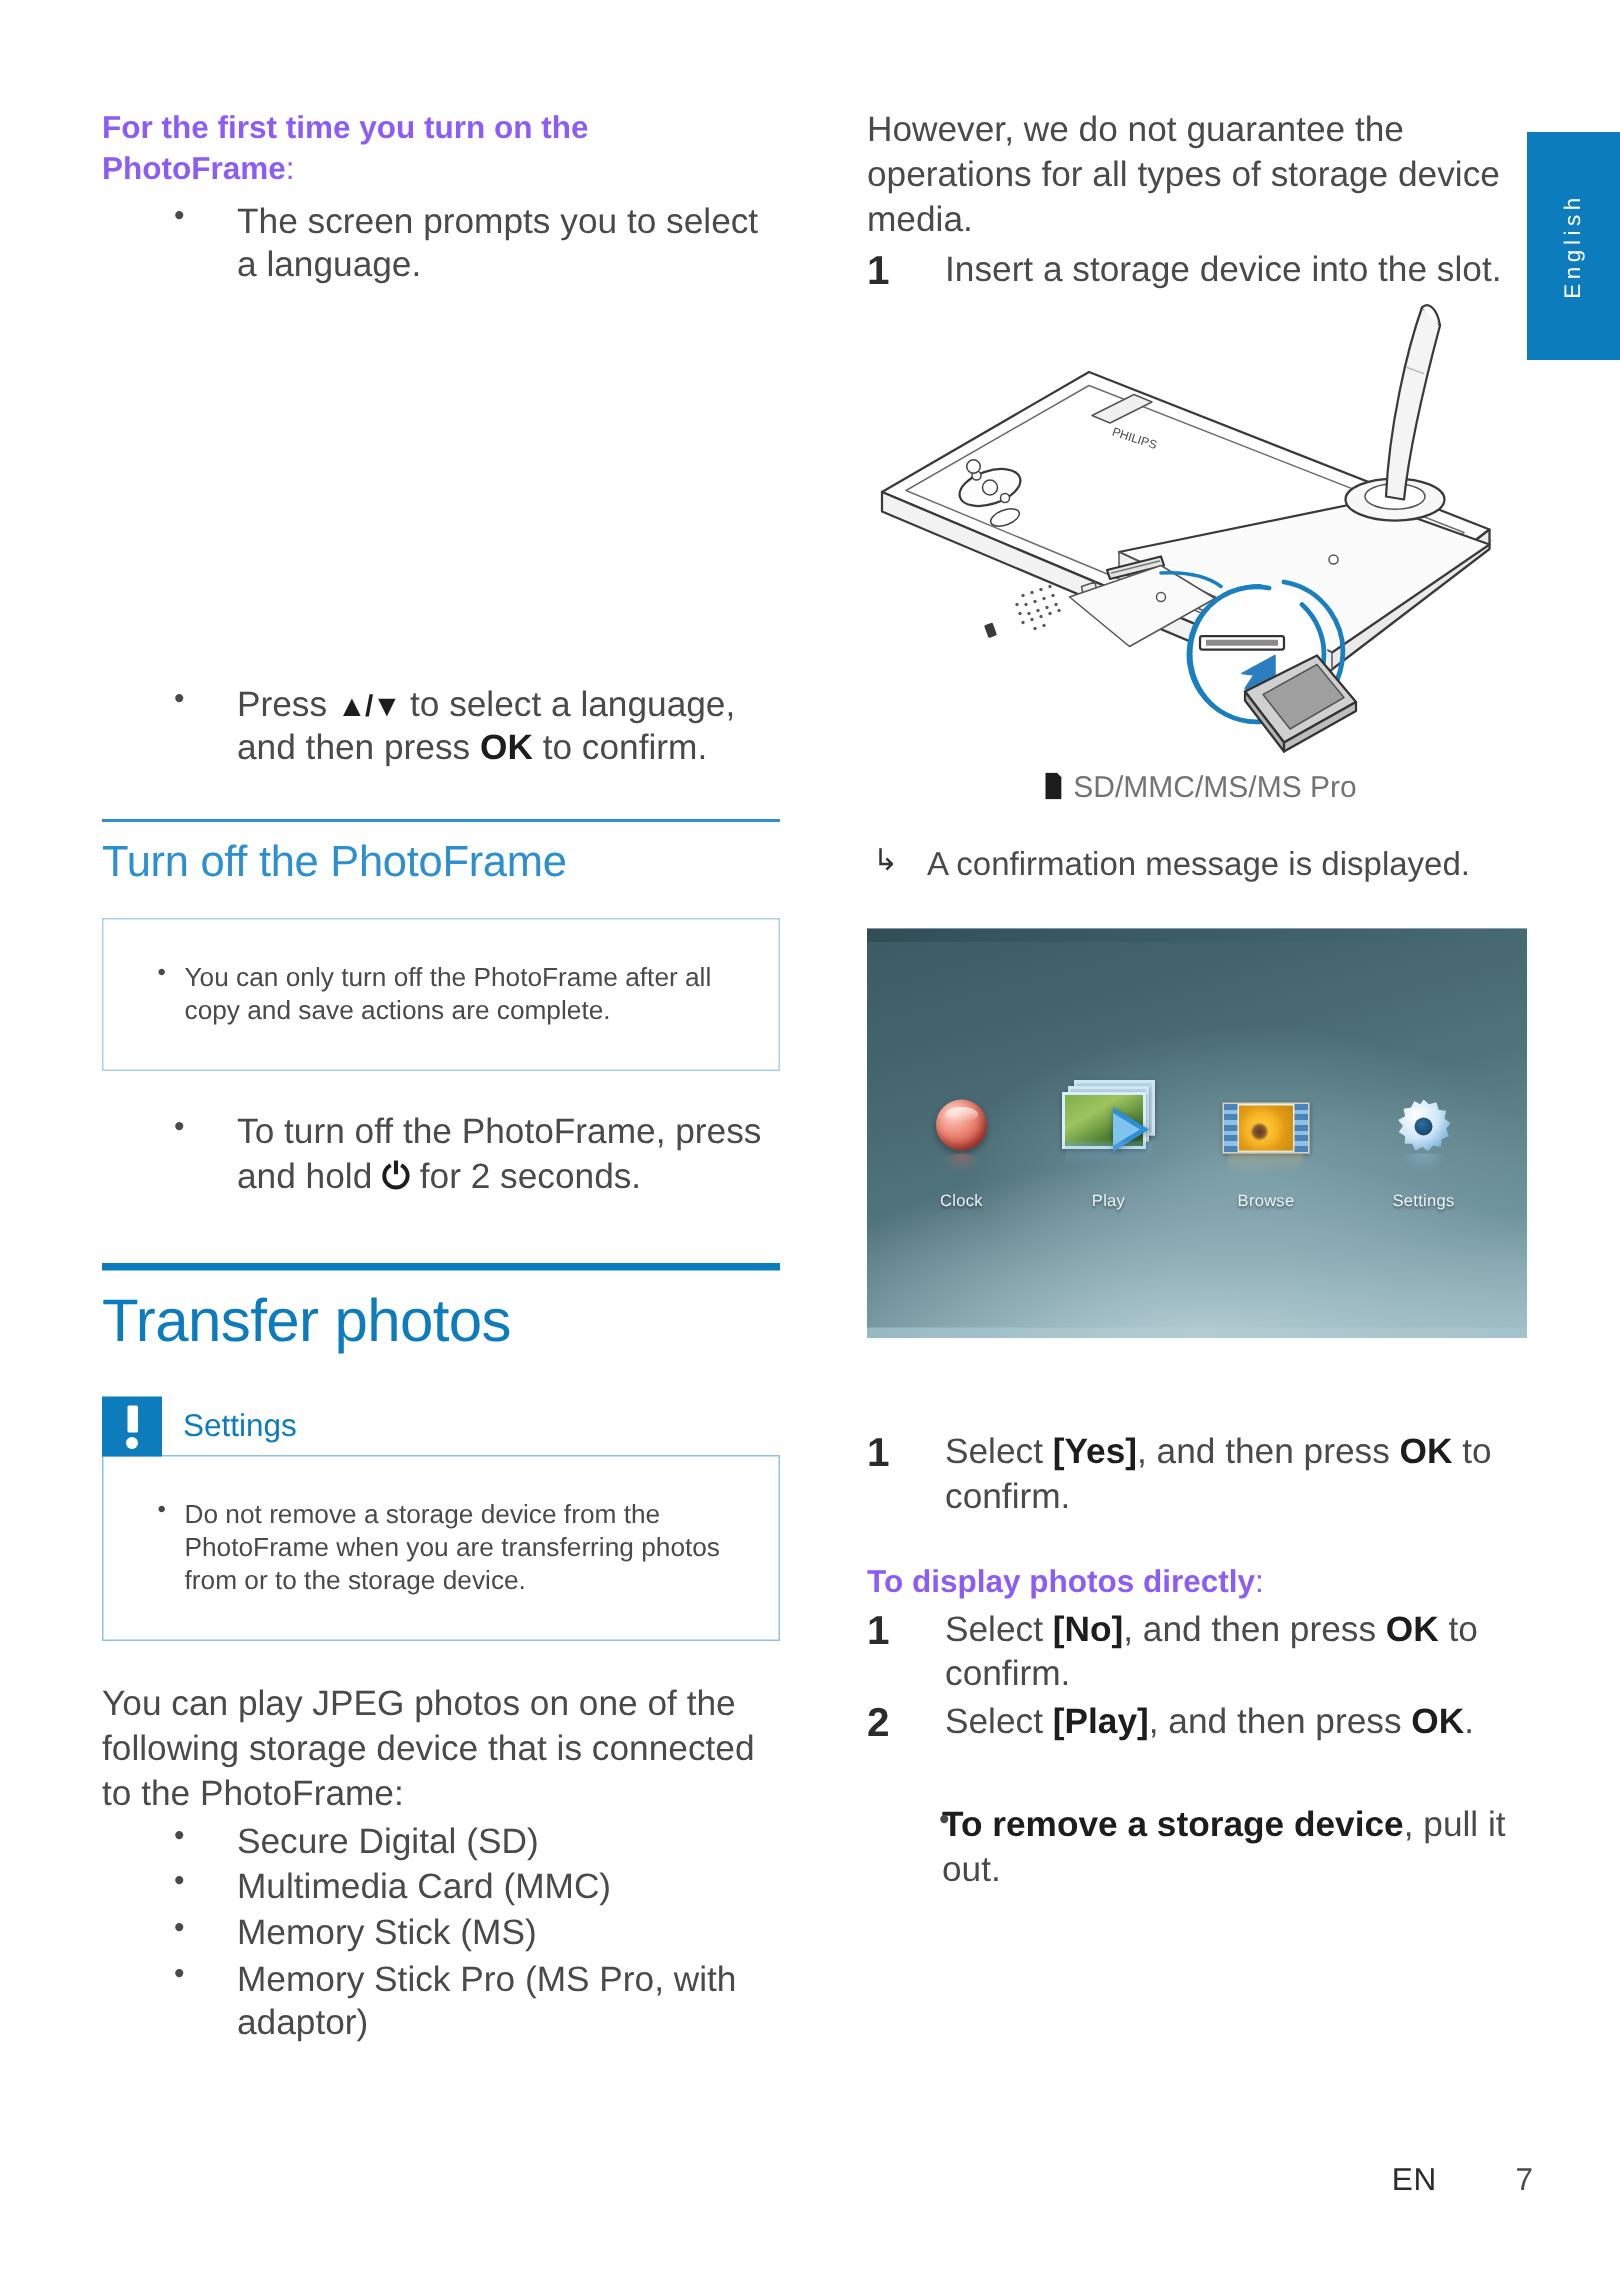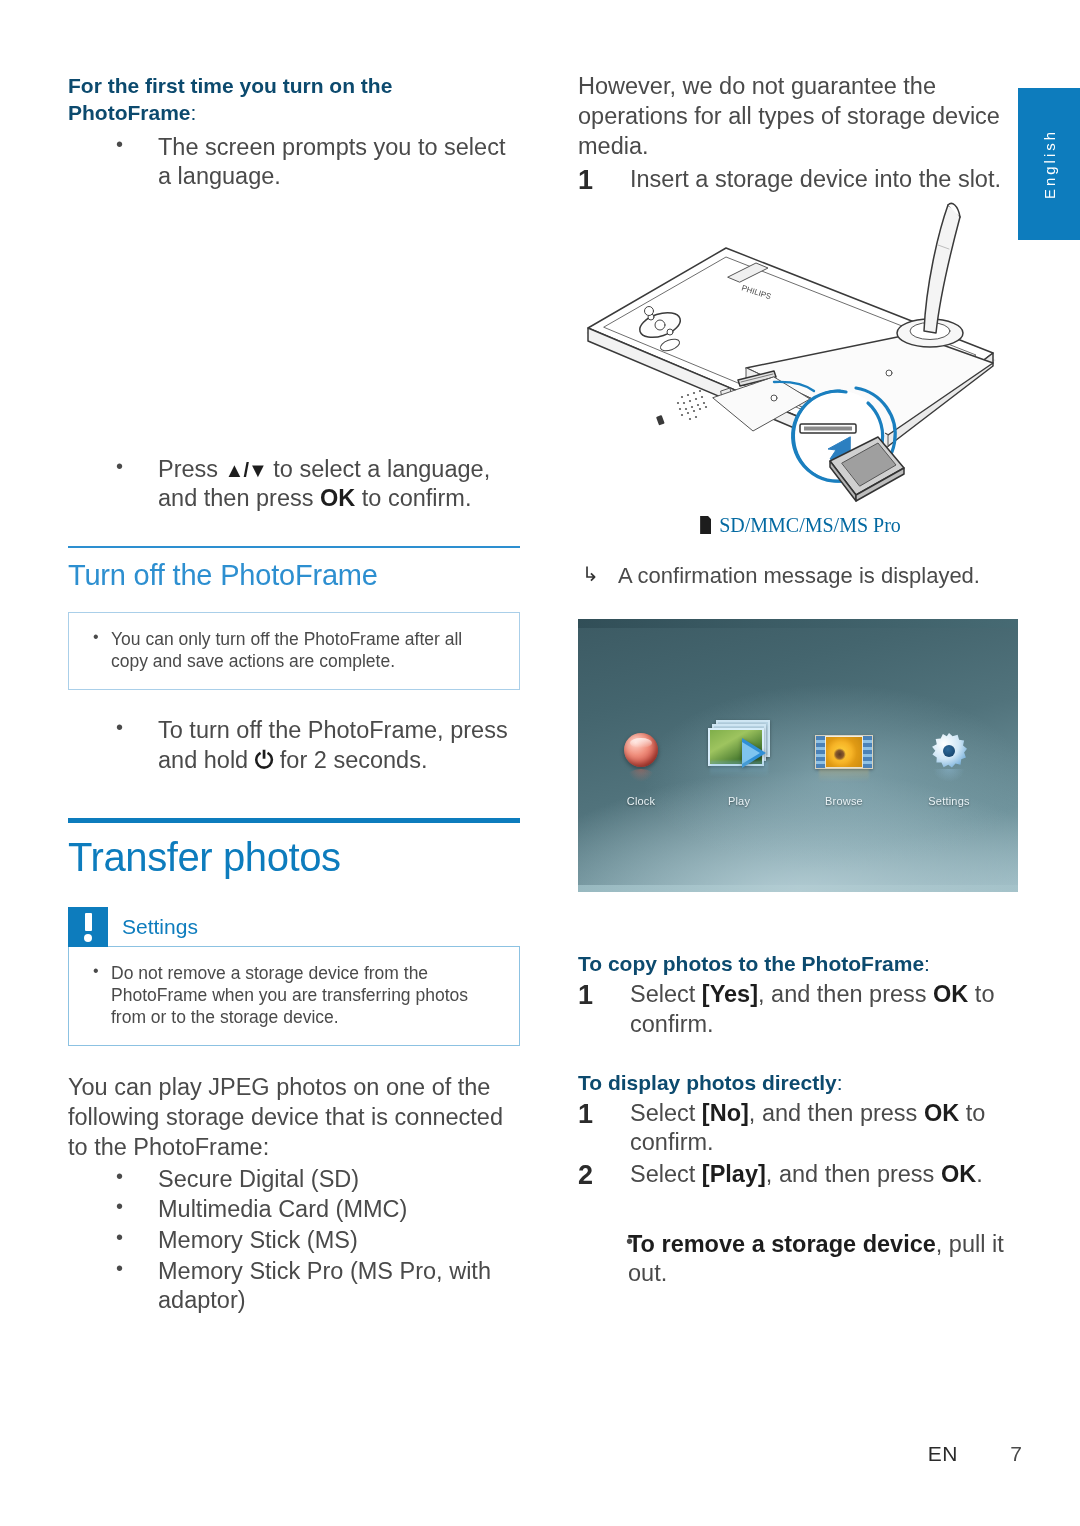--- a/index.html
+++ b/index.html
@@ -55,21 +55,21 @@
   
   .body-text {
     font-size: 23.5px;
     line-height: 1.27;
     color: #4a4a4a;
     font-weight: 300;
   }
   .lead-bold {
     font-size: 21px;
     line-height: 1.3;
-    color: #0c4a6e;
+    color: #8b5cf6;
     font-weight: bold;
     margin-bottom: 2px;
   }
   .lead-bold .reg { font-weight: normal; }
 
   
   ul.bullets {
     list-style: none;
     margin: 0;
     padding: 0;
@@ -189,21 +189,21 @@
   .callout-body {
     border: 1px solid #a8cfe8;
     padding: 11px 14px 13px 14px;
     margin-top: -1px;
   }
   .callout.note .callout-body { border-color: #aacfe9; }
   .callout.caution .callout-body { border-color: #8cc2e2; }
 
   .callout-body ul {
     list-style: none;
-    margin: 4px;
+    margin: 16px;
     padding: 0;
   }
   .callout-body ul li {
     position: relative;
     padding-left: 24px;
     font-size: 17.5px;
     line-height: 1.27;
     color: #4a4a4a;
     font-weight: 300;
   }
@@ -242,23 +242,23 @@
     top: 185px;
     width: 445px;
     height: 330px;
   }
   .sd-caption {
     position: absolute;
     left: 578px;
     top: 514px;
     width: 445px;
     text-align: center;
-    font-family: Liberation Serif, serif;
+    font-family: Liberation Sans, sans-serif;
     font-size: 20px;
-    color: #0369a1;
+    color: #737373;
   }
   .sd-caption .chip {
     display: inline-block;
     width: 11px;
     height: 18px;
     background: #1d1d1d;
     vertical-align: -2px;
     margin-right: 8px;
     clip-path: polygon(0 0, 72% 0, 100% 18%, 100% 100%, 0 100%);
   }
@@ -666,23 +666,20 @@
         <div class="gear-refl"></div>
       </div>
       <div class="mi-label">Settings</div>
     </div>
 
     <div class="shot-bottom-bar"></div>
   </div>
 
   <div style="position:absolute; left:578px; top:950px; width:442px;">
 
-    <div class="lead-bold">
-      <span>To copy photos to the PhotoFrame</span><span class="reg">:</span>
-    </div>
 
     <ol class="steps" style="margin-top:3px;">
       <li>
         <span class="num">1</span>
         <span>Select </span><b class="kbd">[Yes]</b><span>, and then press </span><b class="kbd">OK</b><span> to confirm.</span>
       </li>
     </ol>
 
     <div class="lead-bold" style="margin-top:29px;">
       <span>To display photos directly</span><span class="reg">:</span>

